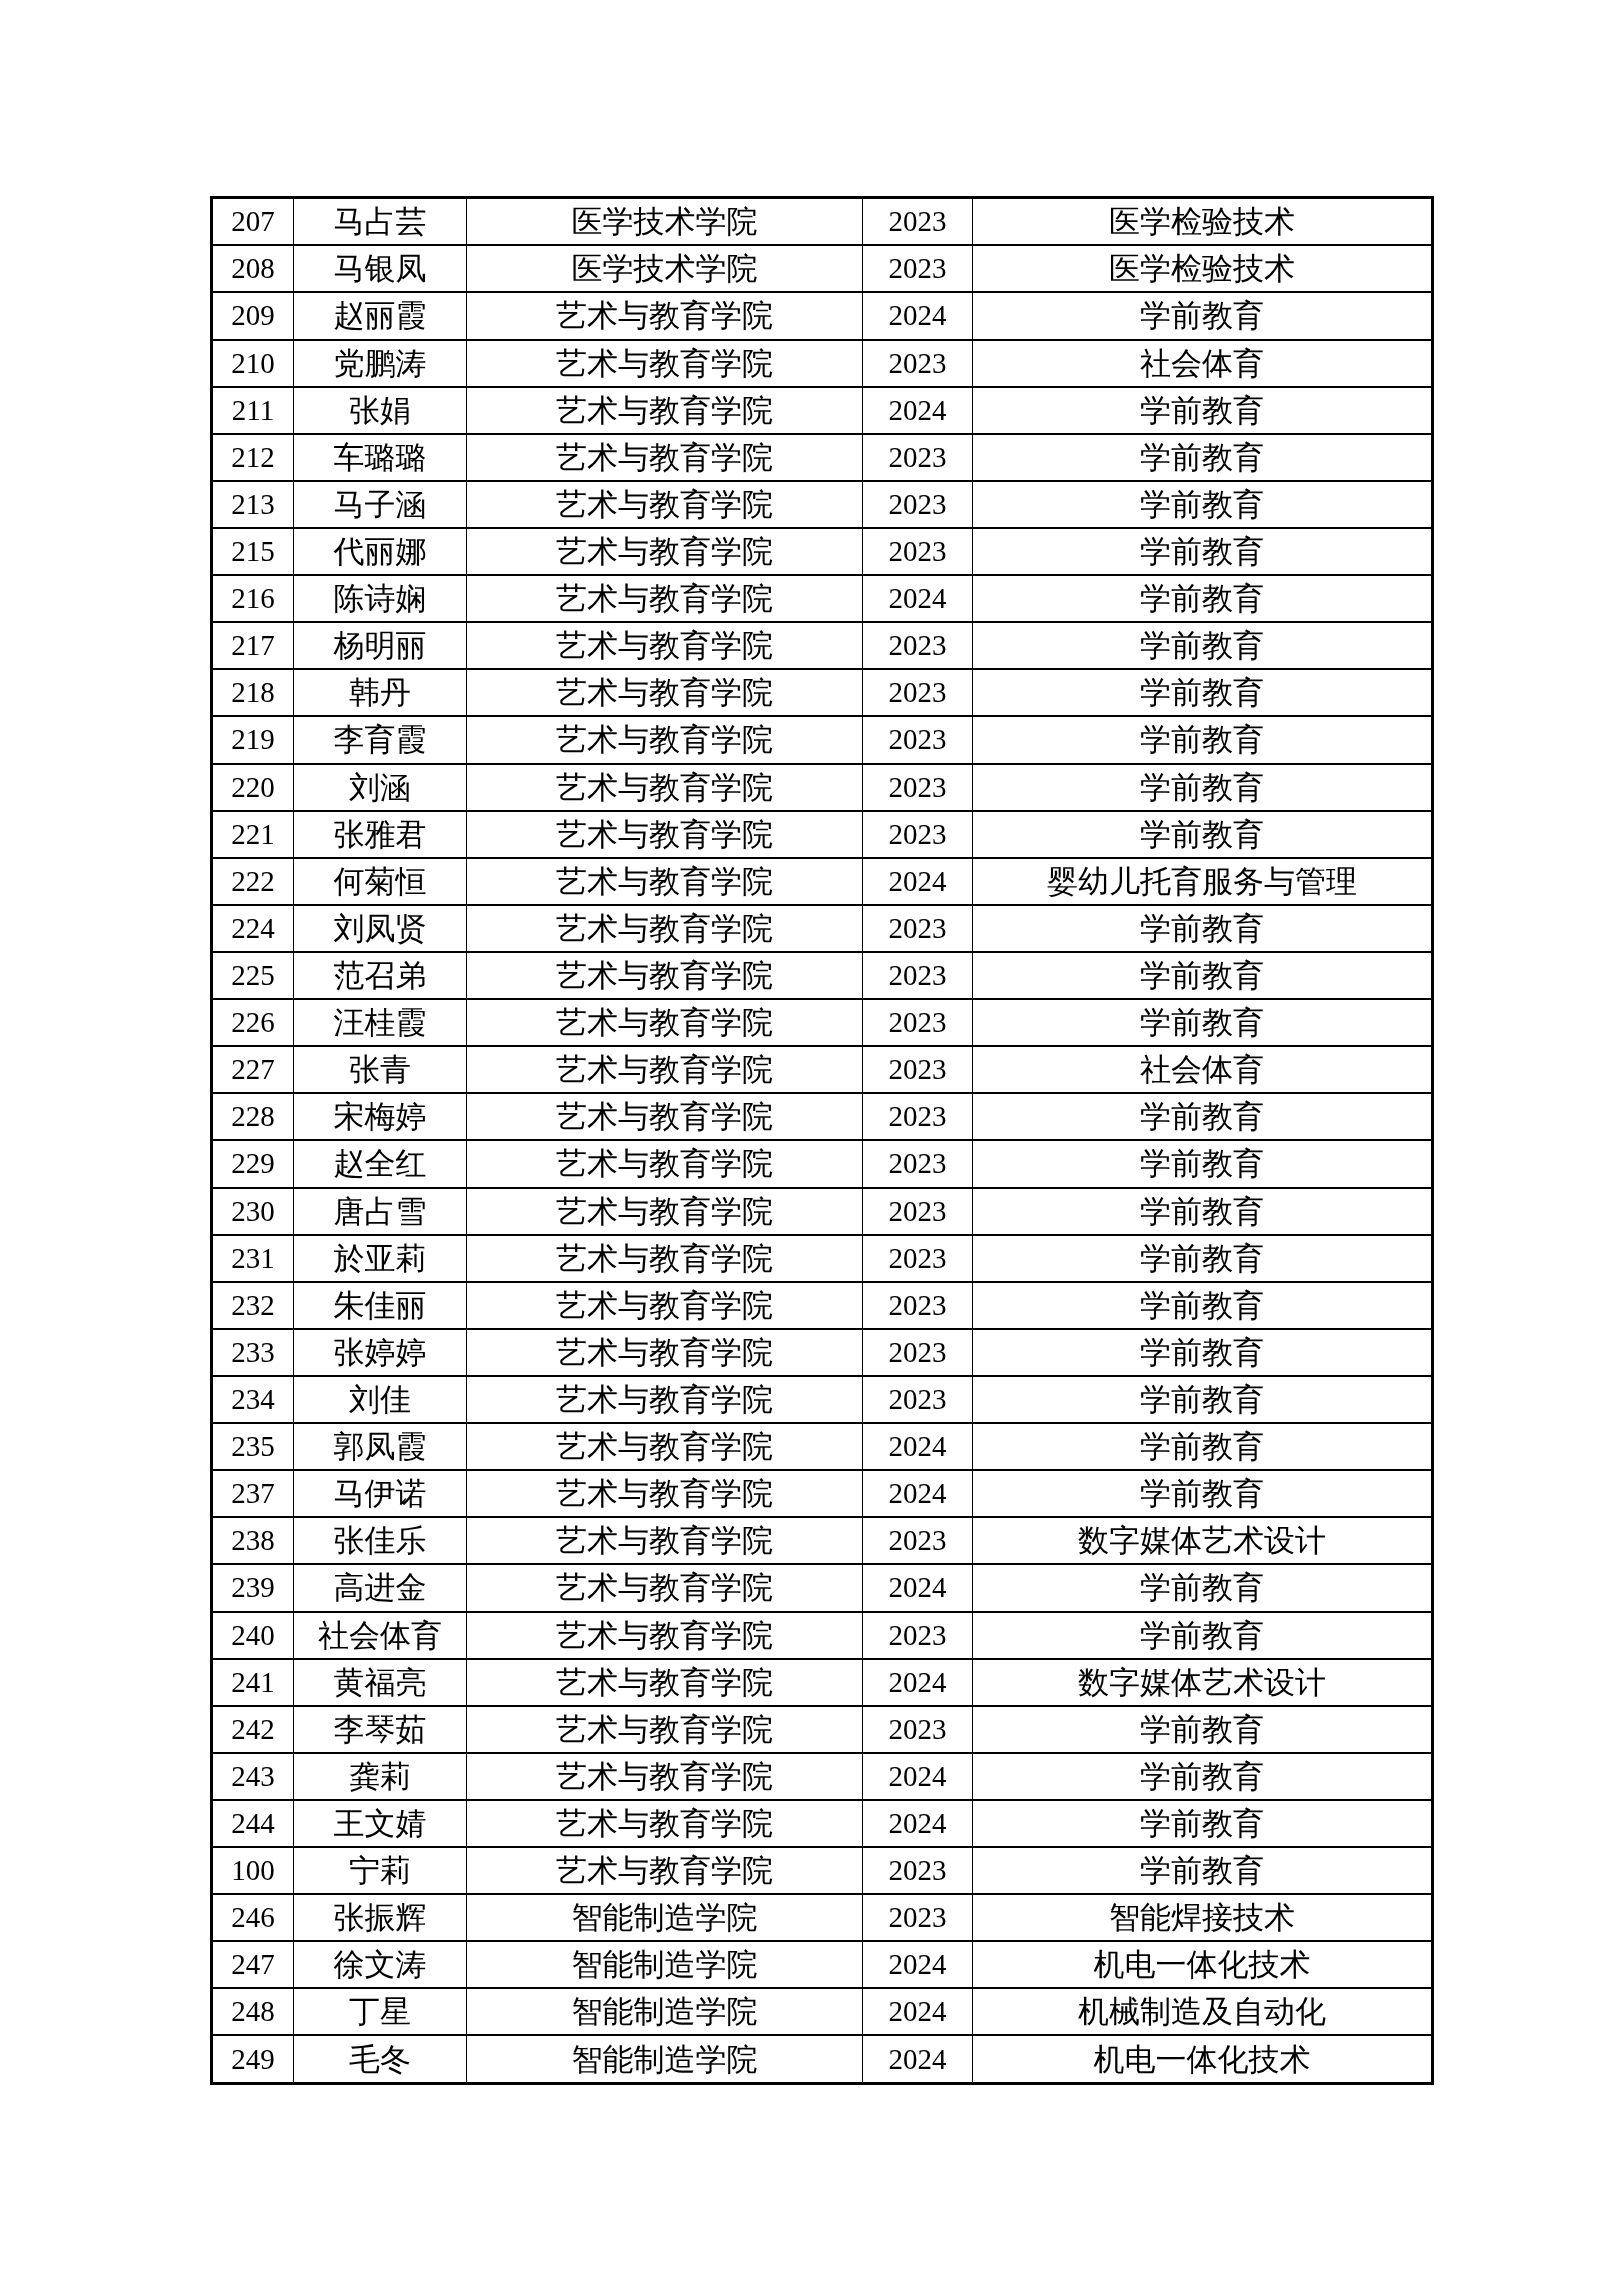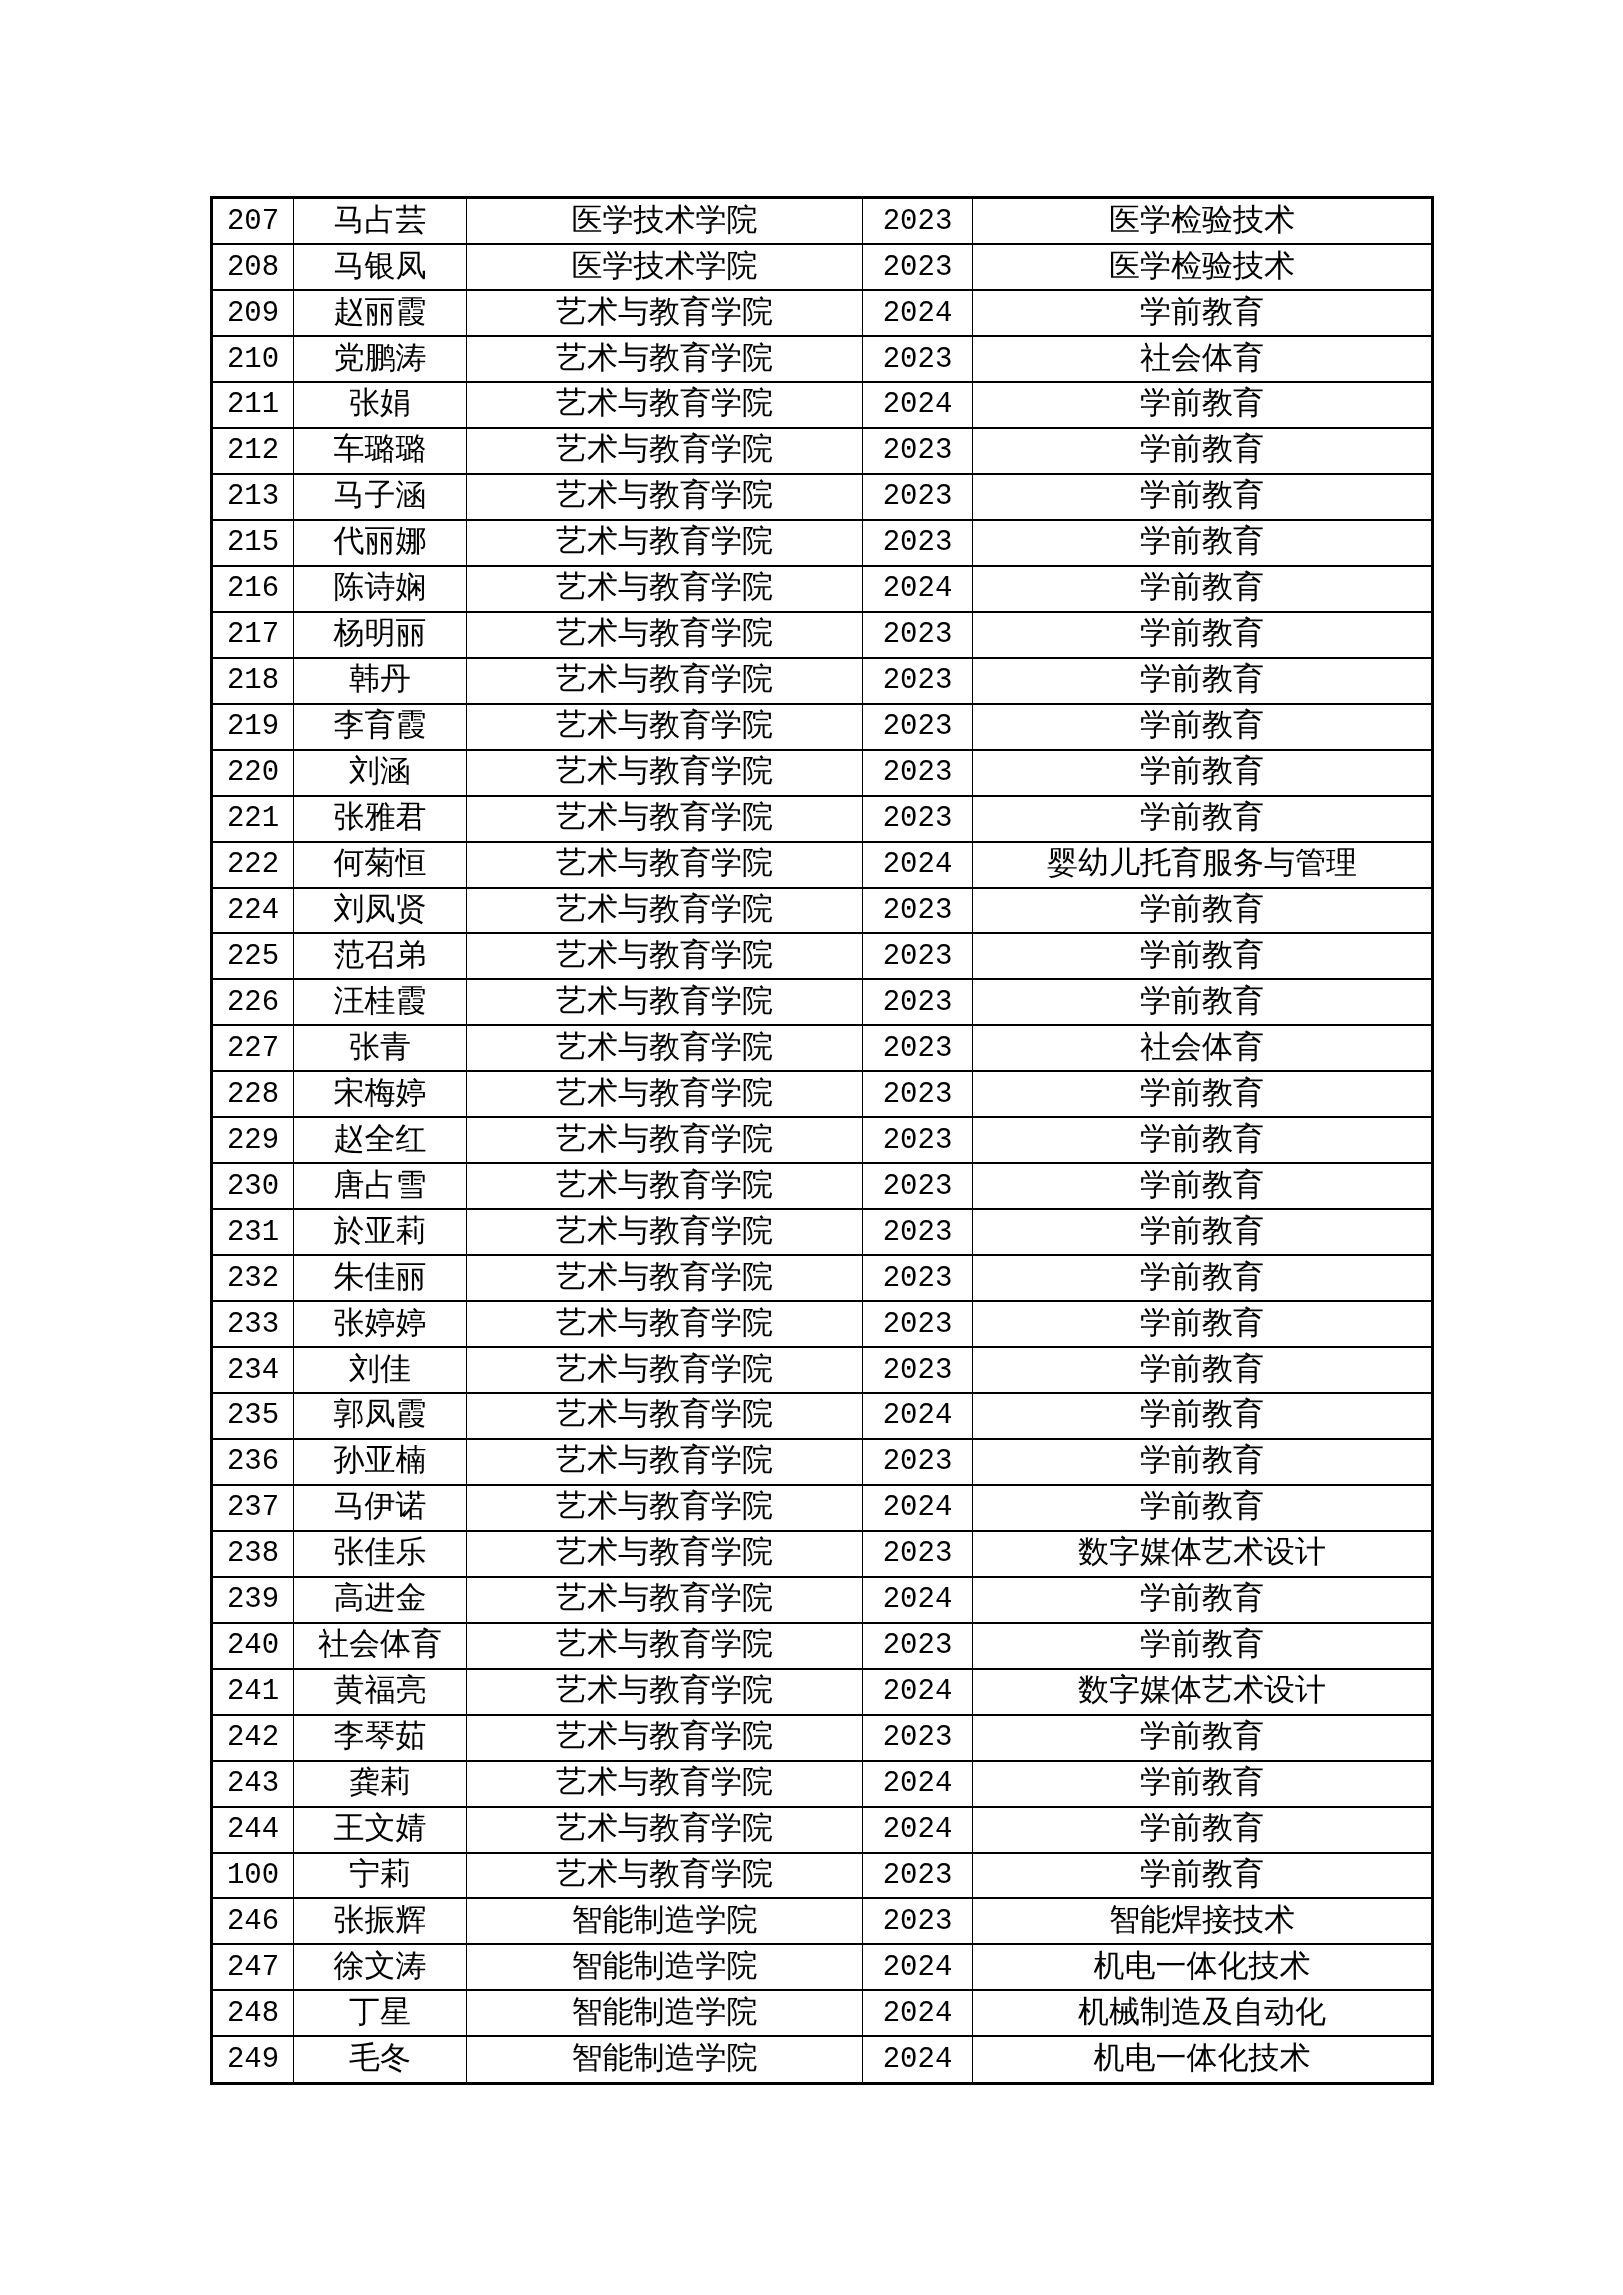--- a/index.html
+++ b/index.html
@@ -5,21 +5,21 @@
   html, body {
     margin: 0;
     padding: 0;
     background: #ffffff;
   }
   .page {
     position: relative;
     width: 1623px;
     height: 2295px;
     background: #ffffff;
-    font-family: Liberation Mono, monospace;
+    font-family: Liberation Serif, serif;
     color: #000000;
   }
   table.roster {
     position: absolute;
     left: 210px;
     top: 196px;
     width: 1222px;
     height: 1889px;
     border-collapse: collapse;
     table-layout: fixed;
@@ -236,27 +236,20 @@
           <td class="c-major">学前教育</td>
         </tr>
         <tr>
           <td class="c-no">235</td>
           <td class="c-name">郭凤霞</td>
           <td class="c-college">艺术与教育学院</td>
           <td class="c-year">2024</td>
           <td class="c-major">学前教育</td>
         </tr>
         <tr>
-          <td class="c-no">236</td>
-          <td class="c-name">孙亚楠</td>
-          <td class="c-college">艺术与教育学院</td>
-          <td class="c-year">2023</td>
-          <td class="c-major">学前教育</td>
-        </tr>
-        <tr>
           <td class="c-no">237</td>
           <td class="c-name">马伊诺</td>
           <td class="c-college">艺术与教育学院</td>
           <td class="c-year">2024</td>
           <td class="c-major">学前教育</td>
         </tr>
         <tr>
           <td class="c-no">238</td>
           <td class="c-name">张佳乐</td>
           <td class="c-college">艺术与教育学院</td>

